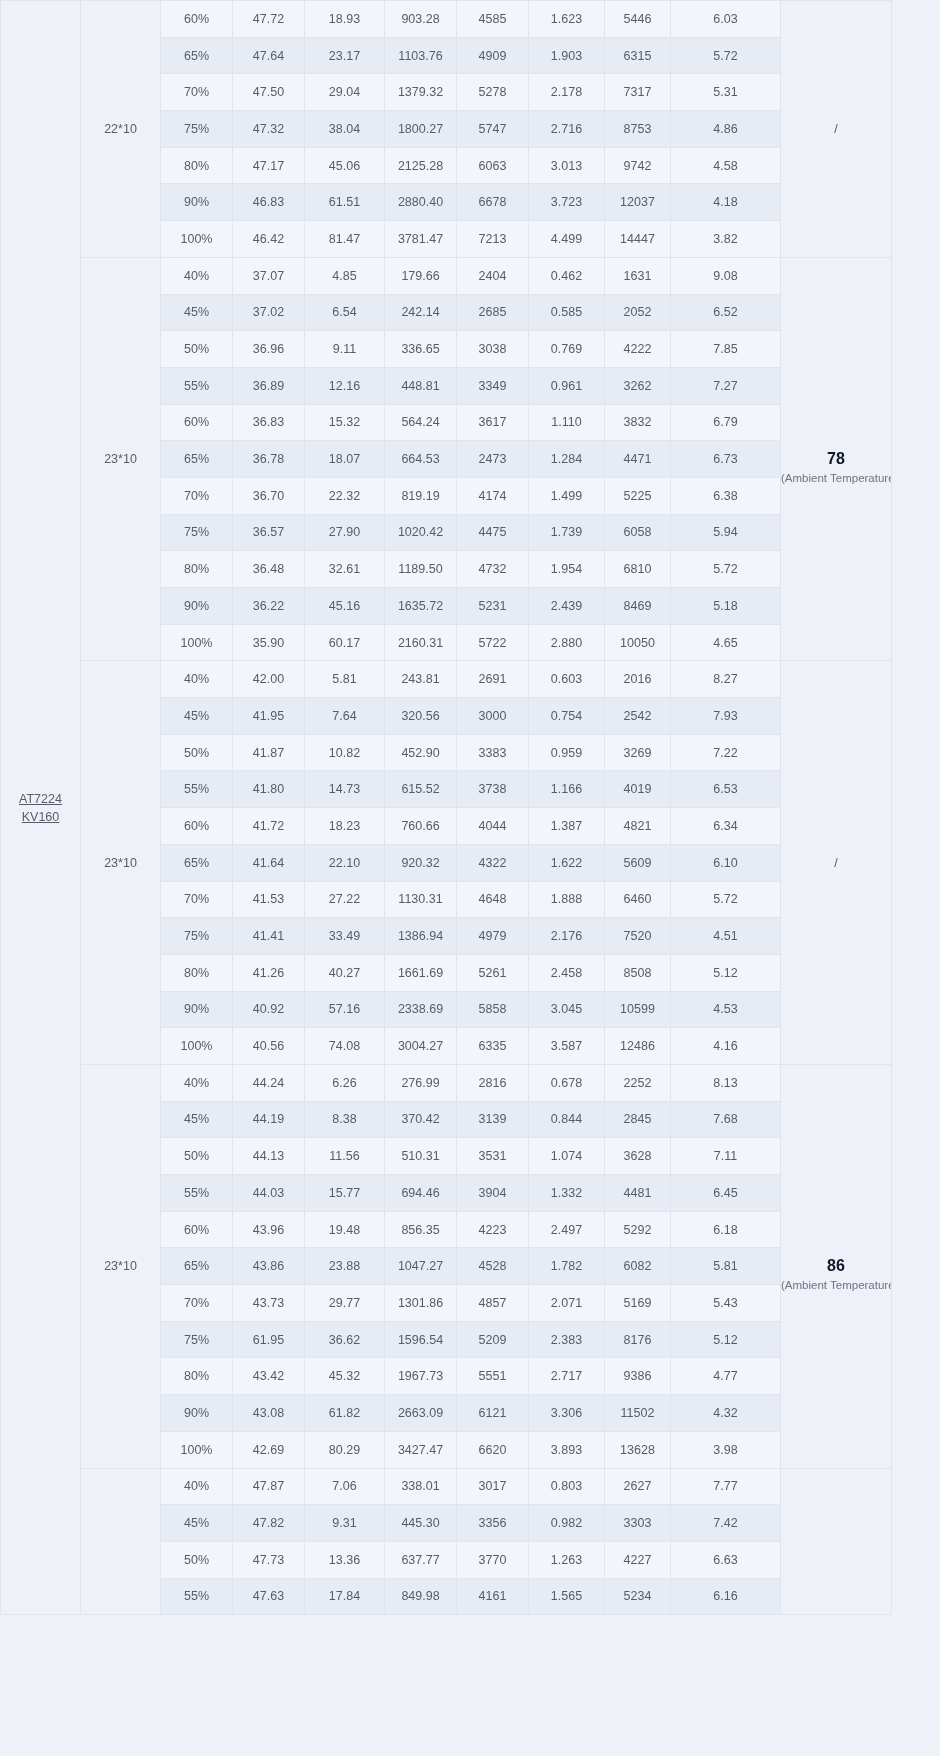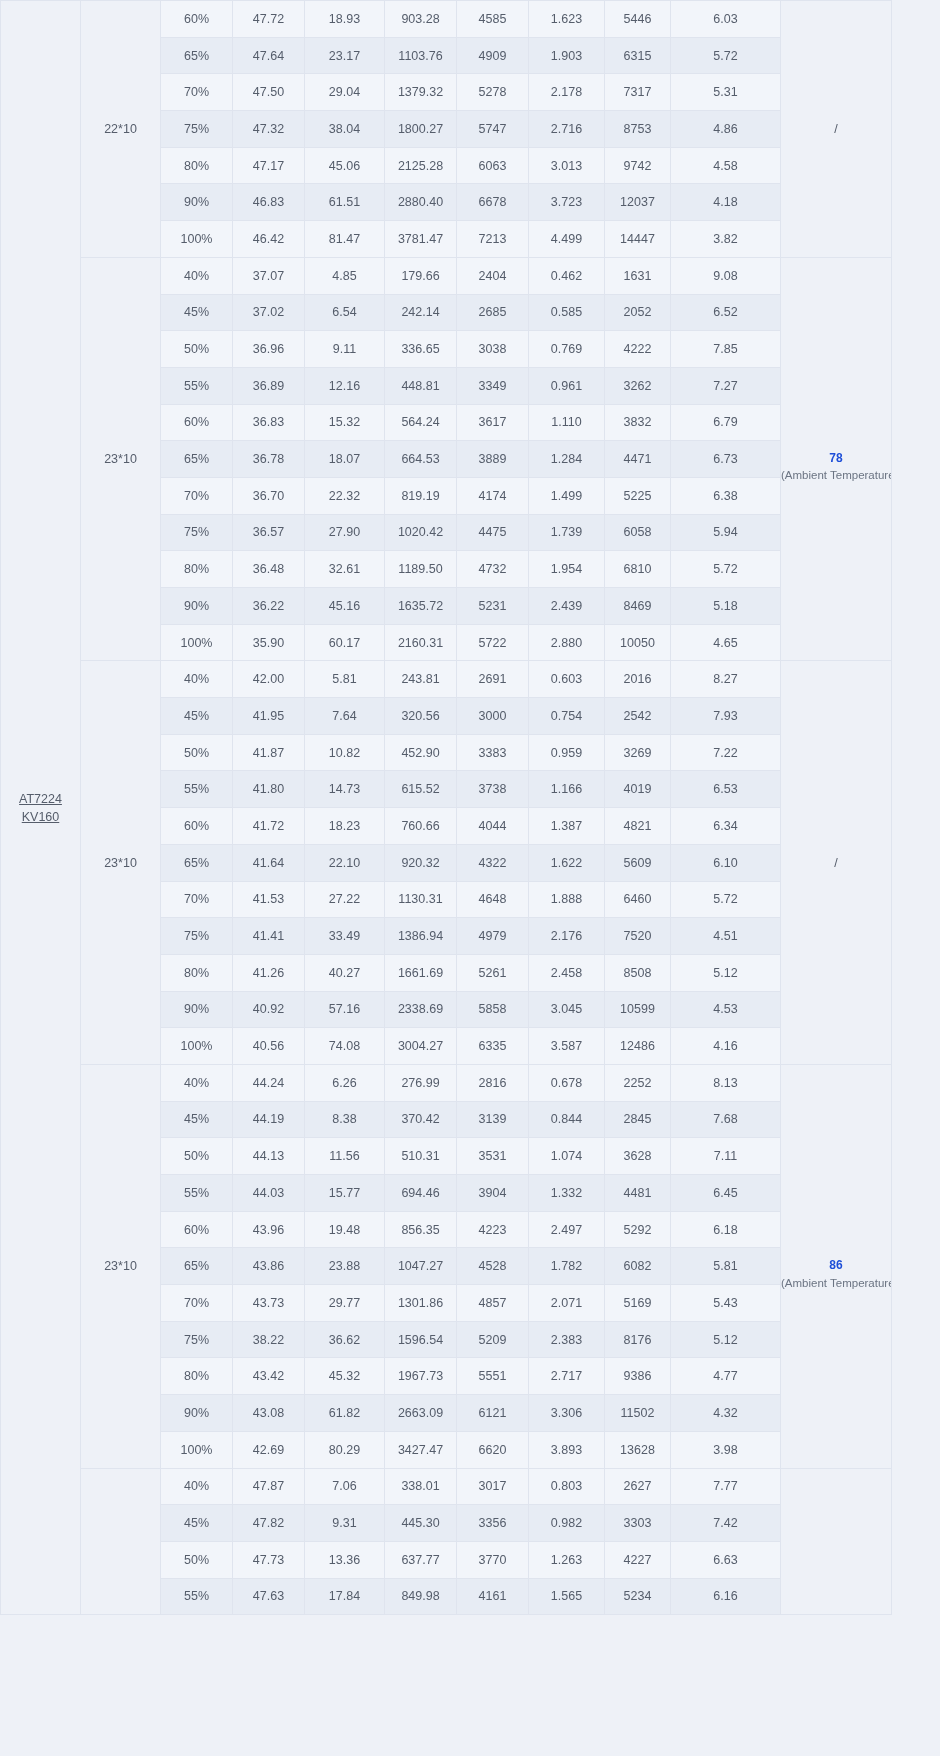--- a/index.html
+++ b/index.html
@@ -54,23 +54,23 @@
     color: #555d6b;
     width: 80px;
   }
   td.note {
     background: #eef1f7 !important;
     color: #555d6b;
     width: 110px;
     line-height: 1.45;
   }
   td.note .big {
-    font-size: 12px;
+    font-size: 16px;
     font-weight: bold;
-    color: #1d4ed8;
+    color: #0f172a;
     display: block;
     margin-top: 16px;
   }
   td.note .small {
     font-size: 11.5px;
     color: #6b7483;
     display: block;
   }
   col.c-throttle { width: 80px; }
   col.c-v  { width: 72px; }
@@ -235,21 +235,21 @@
             <td>3617</td>
             <td>1.110</td>
             <td>3832</td>
             <td>6.79</td>
           </tr>
           <tr class="alt">
             <td>65%</td>
             <td>36.78</td>
             <td>18.07</td>
             <td>664.53</td>
-            <td>3889</td>
+            <td>2473</td>
             <td>1.284</td>
             <td>4471</td>
             <td>6.73</td>
           </tr>
           <tr>
             <td>70%</td>
             <td>36.70</td>
             <td>22.32</td>
             <td>819.19</td>
             <td>4174</td>
@@ -479,21 +479,21 @@
             <td>43.73</td>
             <td>29.77</td>
             <td>1301.86</td>
             <td>4857</td>
             <td>2.071</td>
             <td>5169</td>
             <td>5.43</td>
           </tr>
           <tr class="alt">
             <td>75%</td>
-            <td>38.22</td>
+            <td>61.95</td>
             <td>36.62</td>
             <td>1596.54</td>
             <td>5209</td>
             <td>2.383</td>
             <td>8176</td>
             <td>5.12</td>
           </tr>
           <tr>
             <td>80%</td>
             <td>43.42</td>

